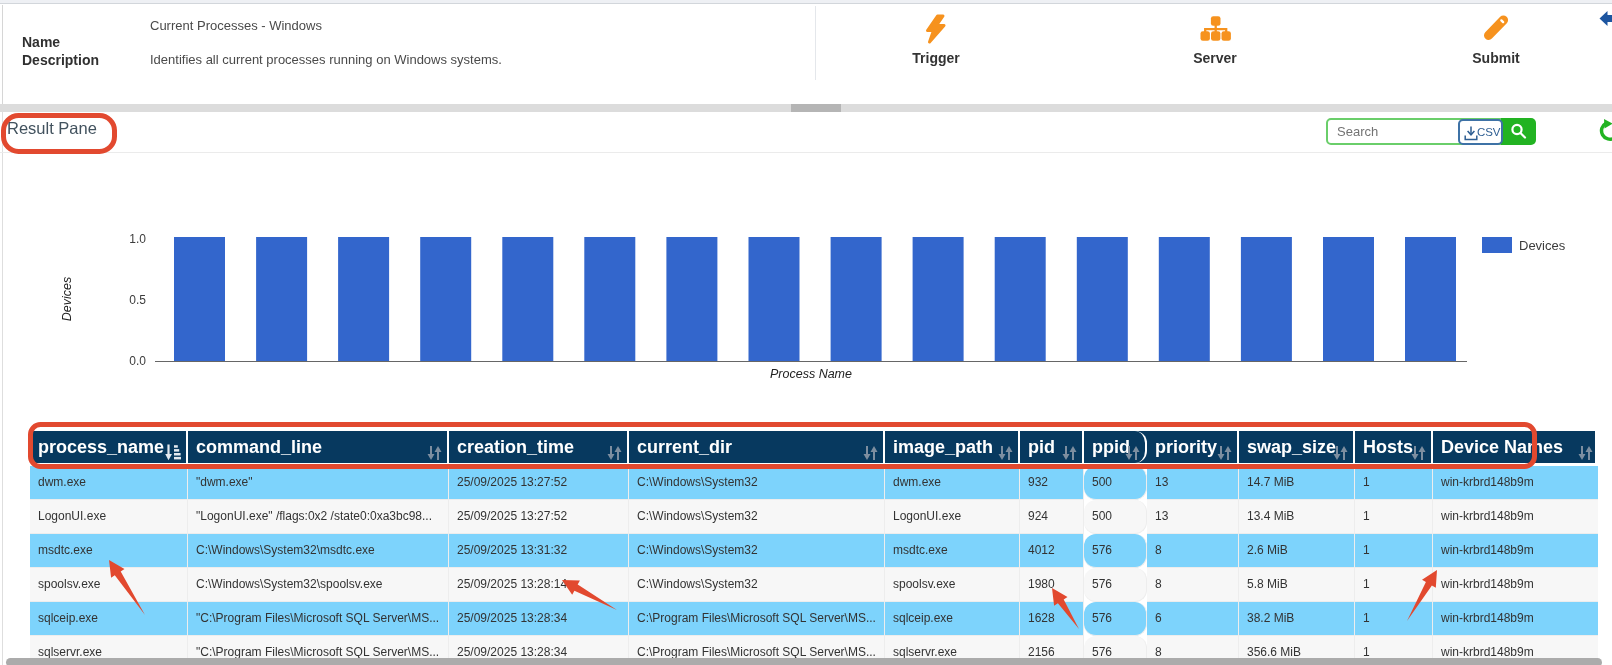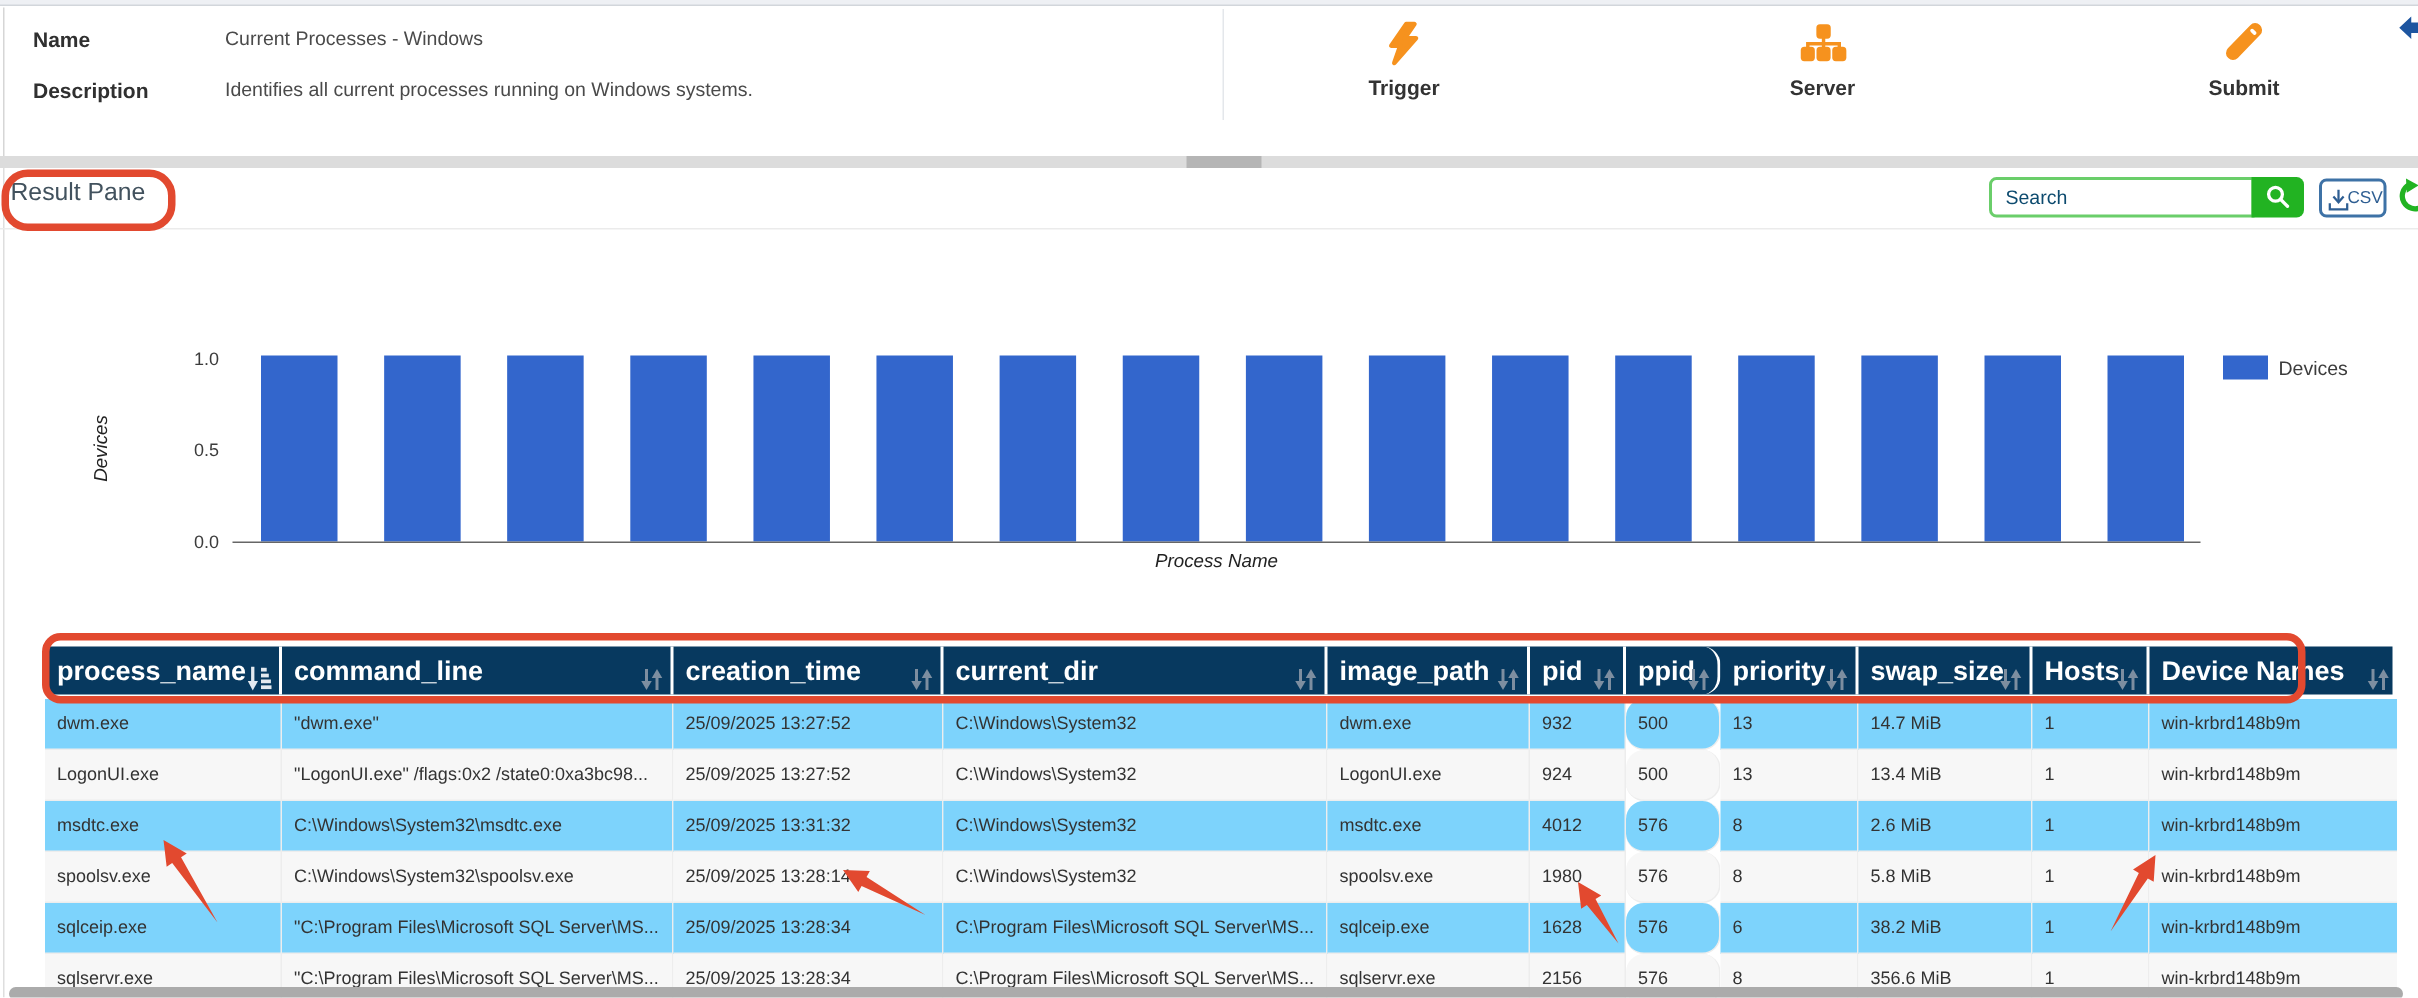--- a/index.html
+++ b/index.html
@@ -15,23 +15,23 @@
 .val { font-size:13px; color:#4a4a4a; }
 #divider { left:815px; top:6px; width:1px; height:74px; background:#e4e7eb; }
 .iconlbl { font-size:14px; font-weight:bold; color:#333; text-align:center; width:90px; }
 
 #splitter { left:0; top:104px; width:1612px; height:8px; background:#dcdcdc; }
 #handle { left:791px; top:104px; width:50px; height:8px; background:#b5b5b5; }
 #rpTitle { left:7px; top:119px; font-size:16.5px; color:#42525e; }
 #toolbarline { left:0; top:152px; width:1612px; height:1px; background:#ebebeb; }
 
 #searchbox { left:1326px; top:118px; width:177px; height:27px; border:2px solid #6ace6a;
-  border-radius:5px 0 0 5px; background:#fff; font-size:13px; color:#0c4a6e; line-height:23px; padding-left:9px; }
+  border-radius:5px 0 0 5px; background:#fff; font-size:13px; color:#737373; line-height:23px; padding-left:9px; }
 #searchbtn { left:1501px; top:118px; width:35px; height:27px; background:#22b322; border-radius:0 5px 5px 0; }
-#csvbtn { left:1546px; top:119px; width:45px; height:26px; border:2px solid #3e72a6; border-radius:5px;
+#csvbtn { left:1458px; top:119px; width:45px; height:26px; border:2px solid #3e72a6; border-radius:5px;
   color:#2e5e92; font-size:11.5px; line-height:22px; padding-left:17px; letter-spacing:-0.1px;}
 
 #tbl { left:30px; top:431px; width:1565px; }
 .hrow { height:32px; background:#07395f; white-space:nowrap; font-size:0; }
 .hcell { display:inline-block; vertical-align:top; height:32px; border-right:2px solid #fff;
   color:#fff; font-size:18px; font-weight:bold; line-height:32px; padding-left:8px; position:relative; }
 .hcell:last-child { border-right:none; }
 .brow { height:34px; white-space:nowrap; font-size:0; }
 .bcell { display:inline-block; vertical-align:top; height:34px; border-right:1px solid #ededed;
   color:#333333; font-size:12px; line-height:33px; padding-left:8px; overflow:hidden; border-bottom:1px solid #ededed;}
@@ -42,21 +42,21 @@
 .c5{width:64px;} .c6{width:63px;border-radius:12px;} .c7{width:92px;} .c8{width:116px;} .c9{width:78px;} .c10{width:165px;}
 .sic { position:absolute; right:5px; top:8px; }
 #scrollbar { left:6px; top:658px; width:1596px; height:9px; background:#ababab; border-radius:6px; }
 svg.ov { pointer-events:none; }
 </style>
 </head>
 <body>
 <div id="topstrip" class="abs"></div>
 <div id="leftline1" class="abs"></div>
 <div id="leftline2" class="abs"></div>
-<div class="abs lbl" style="left:22px; top:18px;text-align:right;">Name</div>
+<div class="abs lbl" style="left:22px; top:34px;text-align:right;">Name</div>
 <div class="abs val" style="left:150px; top:18px;">Current Processes - Windows</div>
 <div class="abs lbl" style="left:22px; top:52px;">Description</div>
 <div class="abs val" style="left:150px; top:52px;">Identifies all current processes running on Windows systems.</div>
 <div id="divider" class="abs"></div>
 
 <svg class="abs" style="left:924px; top:14px;" width="24" height="30" viewBox="0 0 24 30">
   <path d="M13.5,2 L3.5,16.5 L9.5,16.5 L5.5,28 L20,11.5 L12.5,11.5 L19,2 Z" fill="#f6921e" stroke="#f6921e" stroke-width="3" stroke-linejoin="round"></path>
 </svg>
 <div class="abs iconlbl" style="left:891px; top:50px;">Trigger</div>
 

